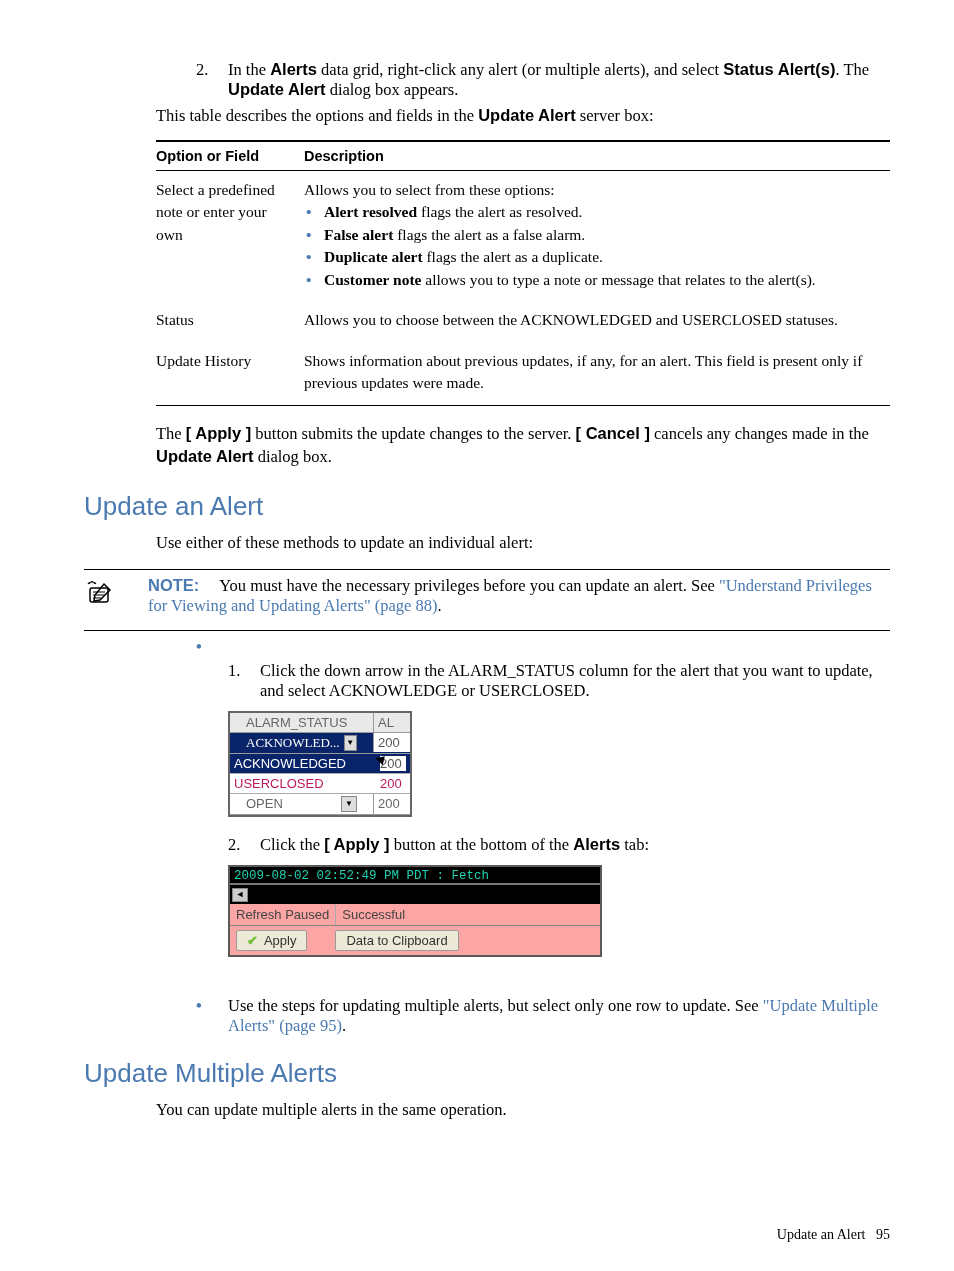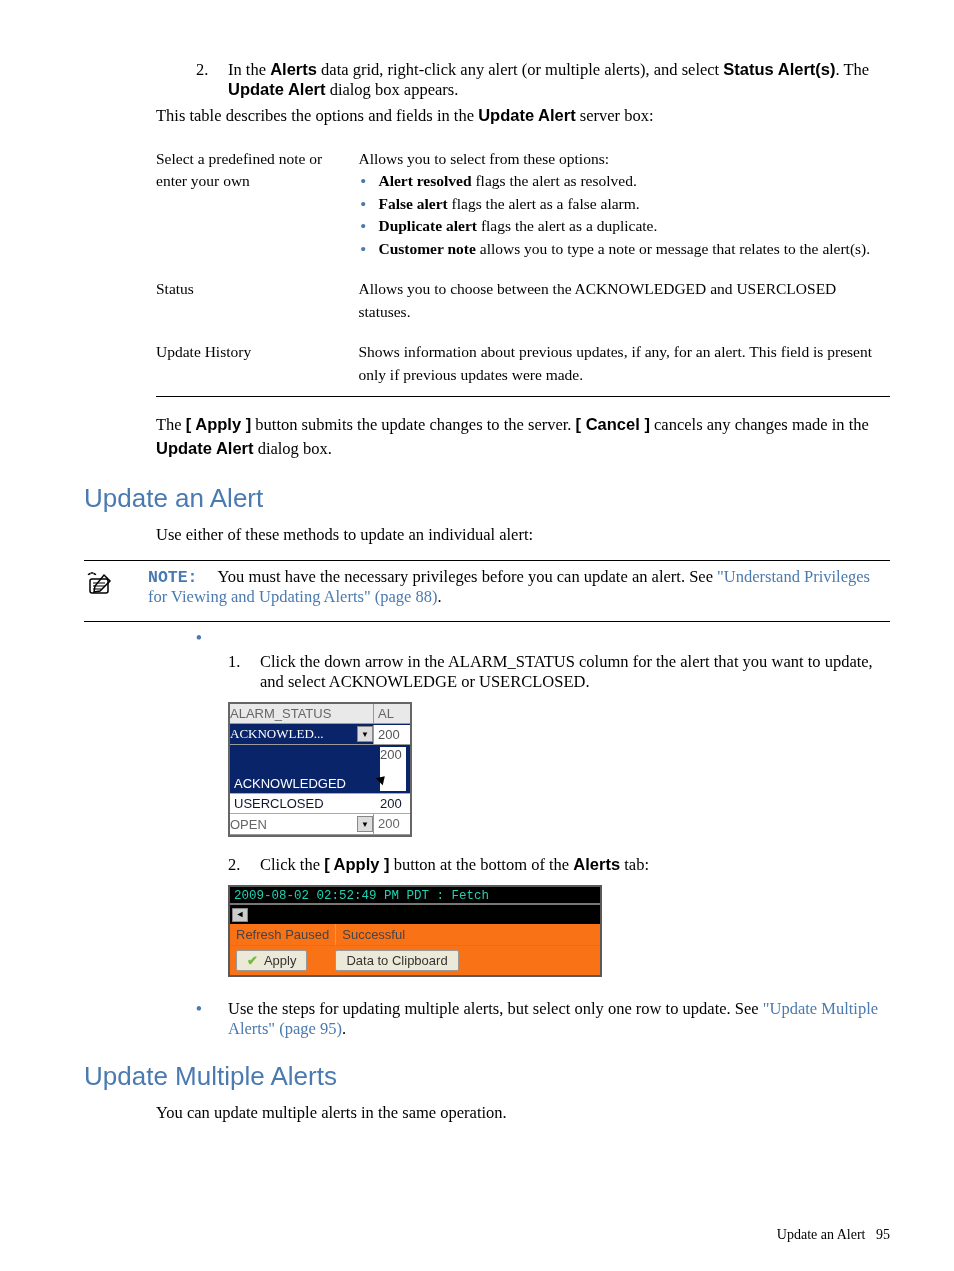--- a/index.html
+++ b/index.html
@@ -73,51 +73,51 @@
     font-size:26px;
     margin:22px 0 10px 0;
   }
   .note-rule{border:none;border-top:1px solid #000;margin:14px 0 6px 0;}
   .note-wrap{display:flex;}
   .note-icon{
     width:64px;flex:0 0 64px;
     padding-top:2px;
   }
   .note-body{flex:1;}
-  .note-label{font-family:Liberation Mono, monospace;font-weight:700;color:#4a7ab0;}
+  .note-label{font-family:Liberation Sans, sans-serif;font-weight:700;color:#4a7ab0;}
   .link{color:#4a7ab0;}
   
   .alarm-box{
     width:180px;
     border:2px solid #666;
     background:#fff;
     font-family:Tahoma,Arial,sans-serif;
     font-size:13px;
     margin:10px 0 18px 72px;
   }
   .alarm-box .cell{display:flex;border-bottom:1px solid #999;}
-  .alarm-box .c1{flex:1;padding:2px 0;border-right:1px solid #999;color:#666;white-space:nowrap;overflow:hidden;}
+  .alarm-box .c1{flex:1;padding:2px 16px;border-right:1px solid #999;color:#666;white-space:nowrap;overflow:hidden;}
   .alarm-box .c2{width:28px;padding:2px 4px;color:#666;text-align:left;}
   .alarm-box .hdr{background:#e9e9e9;}
   .alarm-box .sel{background:#0a246a;color:#fff;display:flex;align-items:center;}
   .alarm-box .sel .c1{color:#fff;border-right:none;}
   .alarm-box .arrow{width:14px;height:14px;background:#ddd;border:1px solid #888;display:inline-flex;align-items:center;justify-content:center;font-size:8px;margin-left:4px;color:#000;}
   .alarm-box .dd{background:#fff;}
-  .alarm-box .dd .row{padding:2px 4px;border-bottom:1px solid #aaa;color:#0f172a;display:flex;justify-content:space-between;}
+  .alarm-box .dd .row{padding:2px 4px;border-bottom:1px solid #aaa;color:#be185d;display:flex;justify-content:space-between;}
   .alarm-box .dd .row.sel2{background:#0a246a;color:#fff;}
   .alarm-box .dd .row .r1{flex:1;}
   .alarm-box .dd .row .r2{width:26px;text-align:left;}
   
   .apply-panel{
     width:370px;
     border:2px solid #5a5a5a;
-    background:#f97316;
+    background:#fca5a5;
     font-family:Tahoma,Arial,sans-serif;
     font-size:13px;
-    margin:10px 0 22px 72px;
+    margin:10px 0 39px 72px;
   }
   .apply-panel .log{
     background:#000;color:#1fd1b0;
     font-family:'Courier New',monospace;
     font-size:12.5px;
     padding:2px 4px 0 4px;
     white-space:nowrap;overflow:hidden;
     border-bottom:2px solid #777;
   }
   .apply-panel .scroll-btn{
@@ -130,21 +130,21 @@
     background:#ece9d8;border:1px solid #9a9a9a;border-radius:2px;
     padding:2px 10px;display:inline-flex;align-items:center;gap:6px;color:#333;
   }
   .apply-check{color:#6fbf3a;font-weight:bold;}
   .footer{
     position:absolute;
     bottom:28px;
     right:64px;
     font-size:14px;
   }
-  .cursor{position:relative;margin-top:29px;}
+  .cursor{position:relative;}
   .cursor::after{
     content:"";
     position:absolute;
     right:-6px;top:-2px;
     border-left:8px solid #000;
     border-top:5px solid transparent;
     border-bottom:5px solid transparent;
     transform:rotate(-45deg);
   }
 </style>
@@ -160,20 +160,24 @@
         <span>In the </span><span class="sans-bold">Alerts</span><span> data grid, right-click any alert (or multiple alerts), and select </span><span class="sans-bold">Status Alert(s)</span><span>. The </span><span class="sans-bold">Update Alert</span><span> dialog box appears.</span>
       </div>
     </div>
 
     <p>
       <span>This table describes the options and fields in the </span><span class="sans-bold">Update Alert</span><span> server box:</span>
     </p>
 
     <table class="tbl">
       <tbody>
+          <tr class="tbl-head-row">
+        <th class="tbl-col1">Option or Field</th>
+        <th>Description</th>
+      </tr>
       <tr>
         <td>Select a predefined note or enter your own</td>
         <td>
           <div>Allows you to select from these options:</div>
           <div class="cell-bullet">
                 <span class="dot">•</span>
                 <div><span class="bold">Alert resolved</span><span> flags the alert as resolved.</span></div>
               </div>
           <div class="cell-bullet">
                 <span class="dot">•</span>

